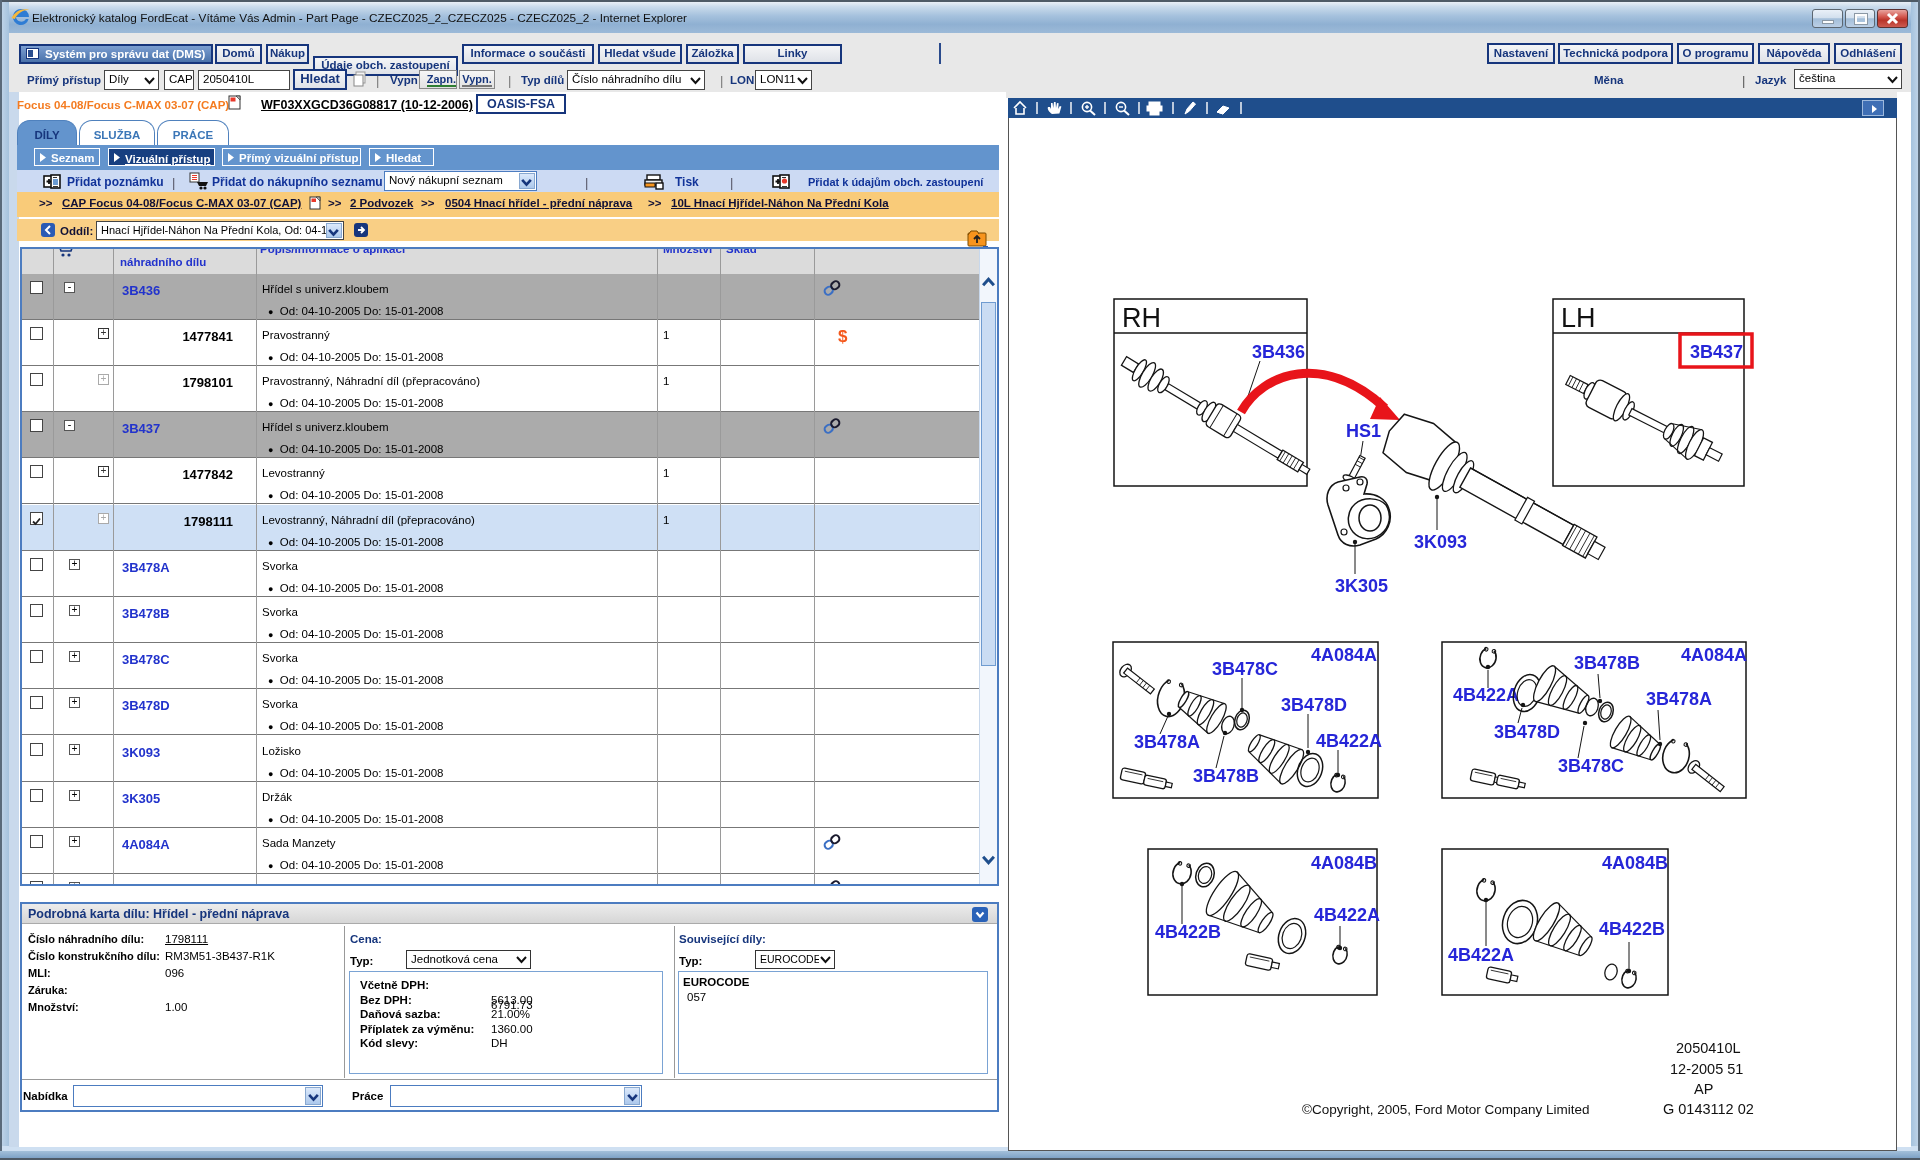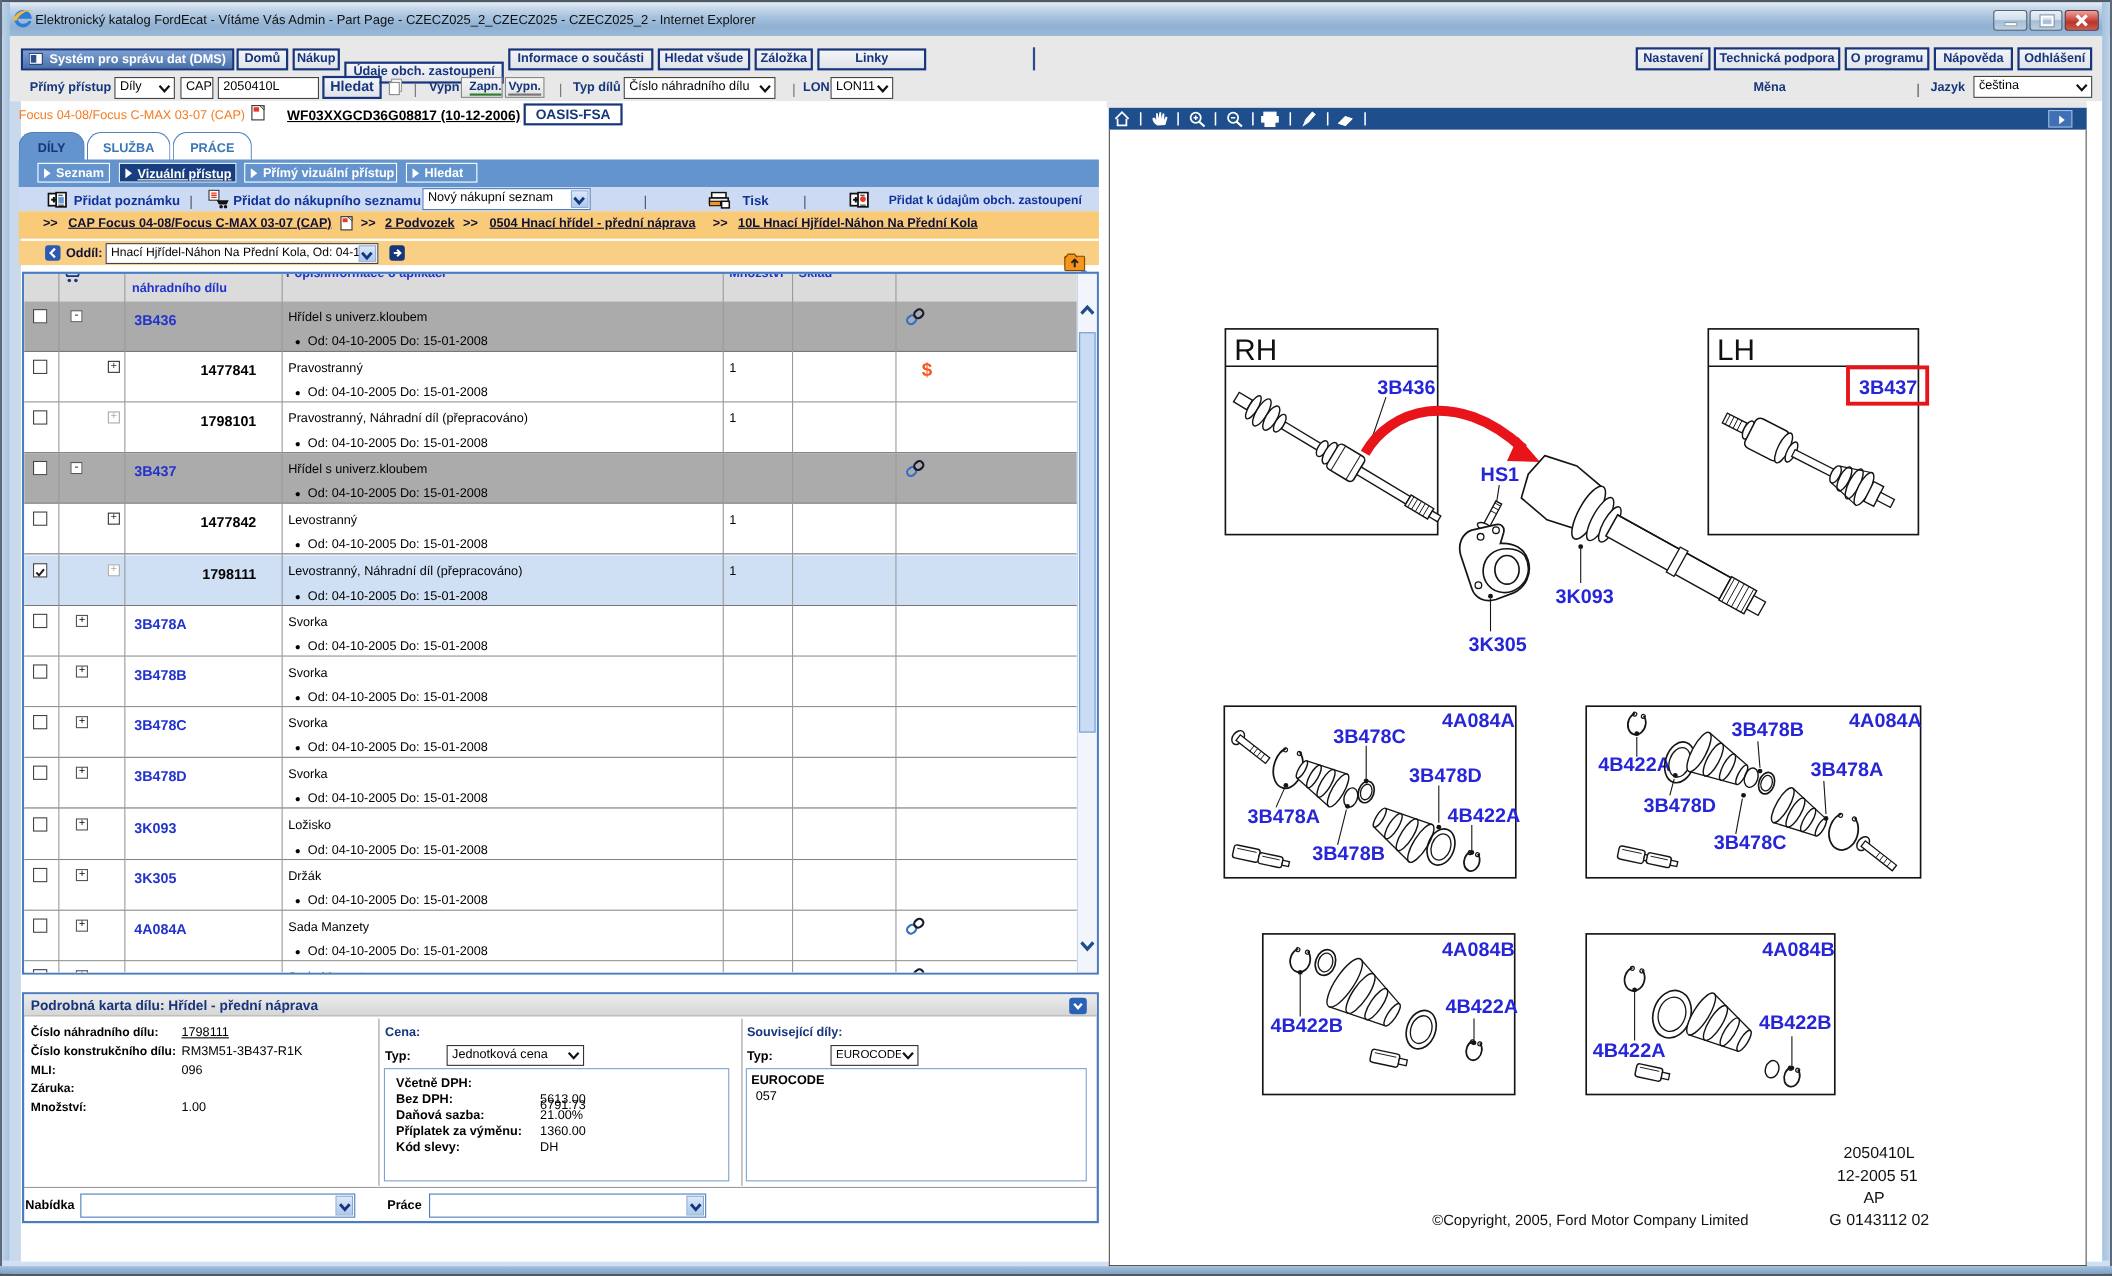--- a/index.html
+++ b/index.html
@@ -121,21 +121,21 @@
 <div class="sel" style="left:1794px;top:69px;width:108px;height:20px;">
     <span class="tx">čeština</span>
  <svg class="chevB" viewBox="0 0 13 13">
       <polyline points="2,4 6.5,9 11,4" fill="none" stroke="#111" stroke-width="2"></polyline>
     </svg>
   </div>
 
 <div class="abs" style="left:9px;top:92px;width:998px;height:1055px;background:#fff;"></div>
 <div class="abs" style="left:9px;top:92px;width:10px;height:1055px;background:#c9d9ec;"></div>
 
-<div class="abs" style="left:17px;top:99px;color:#f47b20;font-weight:normal;font-size:11.5px;">Focus 04-08/Focus C-MAX 03-07 (CAP)</div>
+<div class="abs" style="left:17px;top:99px;color:#f47b20;font-weight:bold;font-size:11.5px;">Focus 04-08/Focus C-MAX 03-07 (CAP)</div>
 <svg class="abs" style="left:228px;top:95px;" width="17" height="16" viewBox="0 0 17 16">
     <rect x="1" y="1" width="11" height="13" fill="#fff" stroke="#333"></rect>
     <path d="M8 1 l4 0 0 4z" fill="#bbb" stroke="#333" stroke-width=".7"></path>
     <rect x="2.5" y="2.5" width="5" height="4" fill="#e8392b"></rect>
   </svg>
 <div class="abs" style="left:261px;top:98px;font-size:12.5px;font-weight:bold;color:#000;text-decoration:underline;">WF03XXGCD36G08817 (10-12-2006)</div>
 <div class="abs" style="left:476px;top:94px;width:90px;height:20px;border:2px solid #16357c;background:#fff;color:#16357c;font-weight:bold;font-size:12.5px;text-align:center;line-height:17px;">OASIS-FSA</div>
 
 <div class="abs" style="left:17px;top:119.5px;width:60px;height:26px;background:#6394cd;border:1px solid #4f81bd;border-bottom:none;border-radius:13px 13px 0 0;color:#16357c;font-weight:bold;font-size:11.5px;text-align:center;line-height:28px;">DÍLY</div>
 <div class="abs" style="left:79px;top:119.5px;width:76px;height:26px;background:#fff;border:1px solid #4f81bd;border-bottom:none;border-radius:13px 13px 0 0;color:#3b76b7;font-weight:bold;font-size:11.5px;text-align:center;line-height:28px;">SLUŽBA</div>

